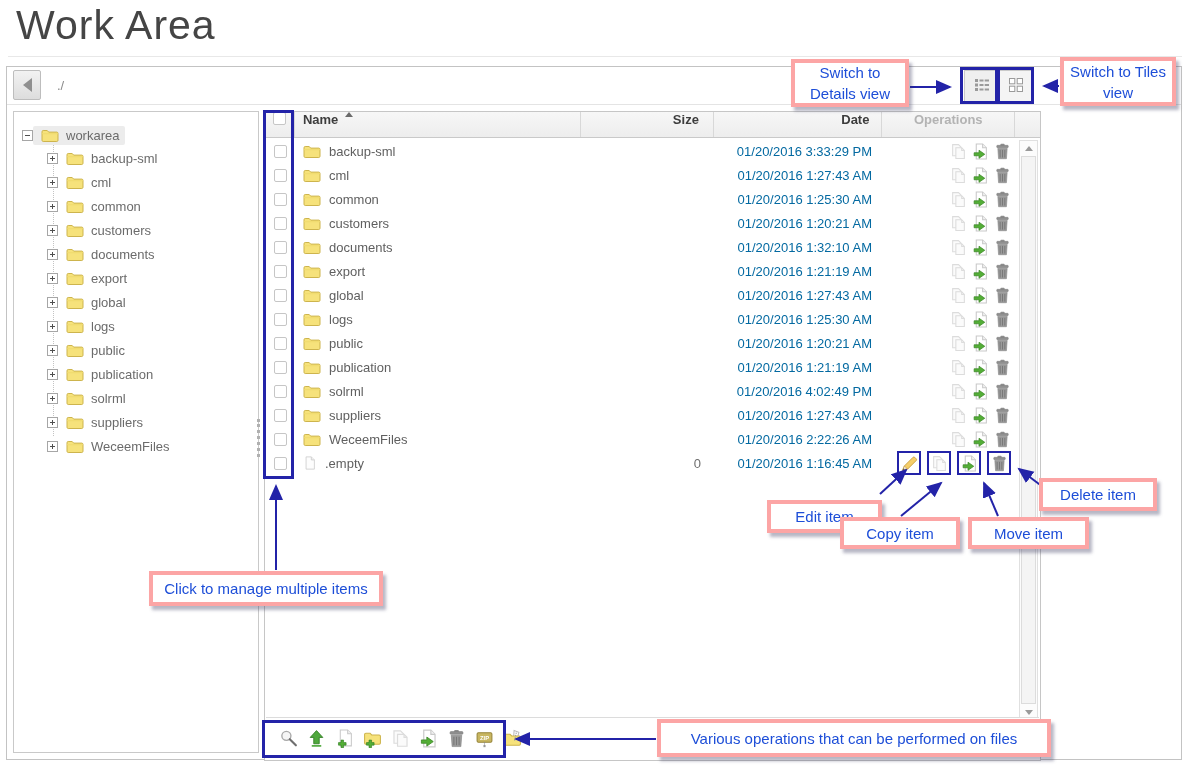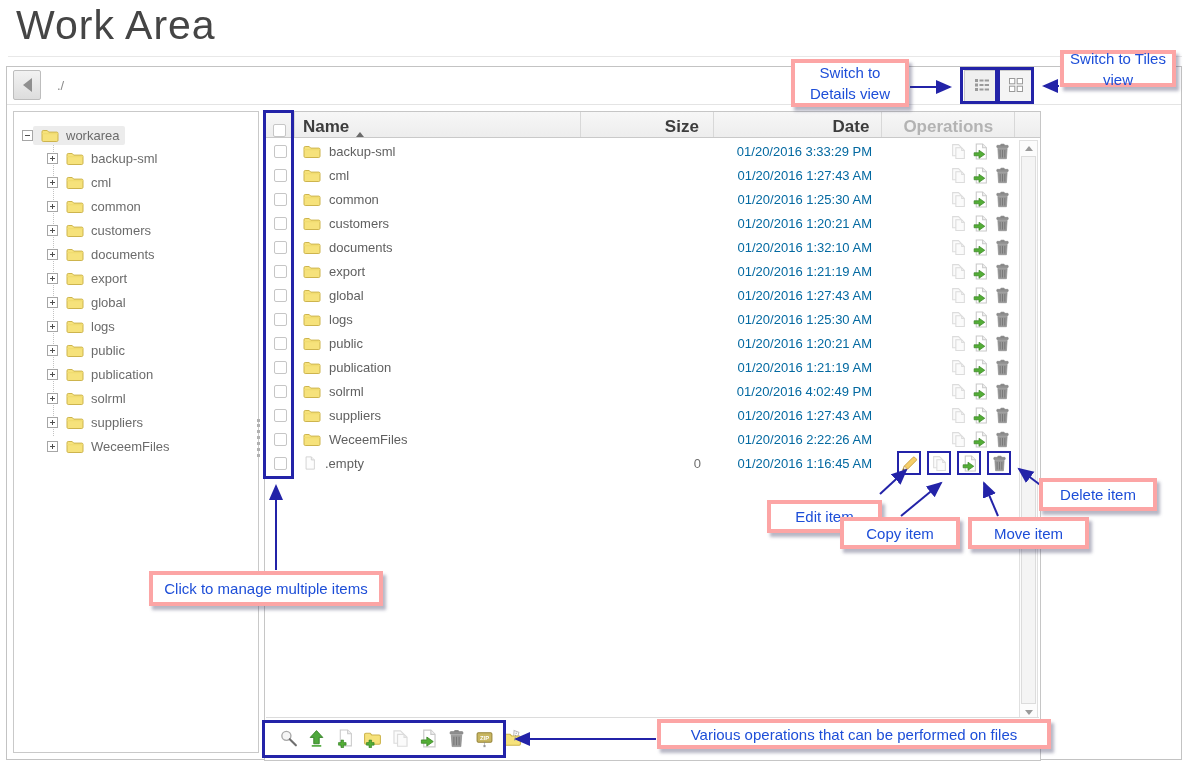--- a/index.html
+++ b/index.html
@@ -44,21 +44,21 @@
   .tlabel { font-size:13px; color:#6b6b6b; white-space:nowrap; }
   .ficon svg { display:block; }
 
   
   .splitter-grip { position:absolute; left:250px; top:352px; width:4px; height:38px; border-left:3px dotted #b0b0b0; }
 
   
   .grid { position:absolute; left:257px; top:44px; width:777px; height:650px; border:1px solid #c6c6c6; background:#fff; }
   .grid-header { position:absolute; left:0; top:0; right:0; height:26px; display:flex;
     background:linear-gradient(#f7f7f7,#ededed); border-bottom:1px solid #c9c9c9; }
-  .hcell { height:100%; display:flex; align-items:flex-end; font-size:17px; font-weight:bold; color:#3d3d3d; border-right:1px solid #d8d8d8; }
+  .hcell { height:100%; display:flex; align-items:flex-start; font-size:13px; font-weight:bold; color:#3d3d3d; border-right:1px solid #d8d8d8; }
   .hcell.chk { width:30px; justify-content:center; }
   .hcell.name { width:287px; padding-left:8px; }
   .hcell.size { width:133px; justify-content:flex-end; padding-right:14px; }
   .hcell.date { width:169px; justify-content:flex-end; padding-right:12px; }
   .hcell.ops  { width:133px; justify-content:center; color:#b3b3b3; }
   .hcell.spacer { width:25px; border-right:none; }
   .sort-asc { width:0; height:0; border-left:4px solid transparent; border-right:4px solid transparent;
     border-bottom:5px solid #6a6a6a; display:inline-block; margin-left:7px; }
 
   .grid-body { position:absolute; left:0; top:27px; right:0; }
@@ -96,27 +96,27 @@
   #rect-chkcol { left:263px; top:110px; width:31px; height:369px; }
   #rect-details-btn { left:960px; top:67px; width:38px; height:37px; }
   #rect-tiles-btn { left:997px; top:67px; width:37px; height:37px; }
   #rect-toolbar { left:262px; top:720px; width:244px; height:38px; }
 
   
   .callout { position:absolute; background:#fff; border:4px solid #fca5a5;
     box-shadow:3px 4px 3px rgba(50,50,90,0.35); display:flex; align-items:center; justify-content:center;
     text-align:center; font-size:15px; color:#1d4ed8; line-height:21px; padding:2px 6px; z-index:5; }
   #co-details { left:791px; top:59px; width:118px; height:48px; }
-  #co-tiles { left:1060px; top:50px; width:116px; height:37px; }
+  #co-tiles { left:1060px; top:57px; width:116px; height:49px; }
   #co-edit { left:767px; top:500px; width:115px; height:33px; }
   #co-copy { left:840px; top:517px; width:120px; height:32px; }
   #co-move { left:968px; top:517px; width:121px; height:32px; }
   #co-delete { left:1039px; top:478px; width:118px; height:33px; }
   #co-multi { left:149px; top:571px; width:234px; height:35px; }
-  #co-various { left:657px; top:719px; width:394px; height:30px; }
+  #co-various { left:657px; top:719px; width:394px; height:38px; }
 
   .overlay { position:absolute; left:0; top:0; pointer-events:none; z-index:4; }
   .aline { stroke:#2323A8; stroke-width:2; }
 </style>
 </head>
 <body>
 
 <div class="page">
 
   <div class="page-title">Work Area</div>

